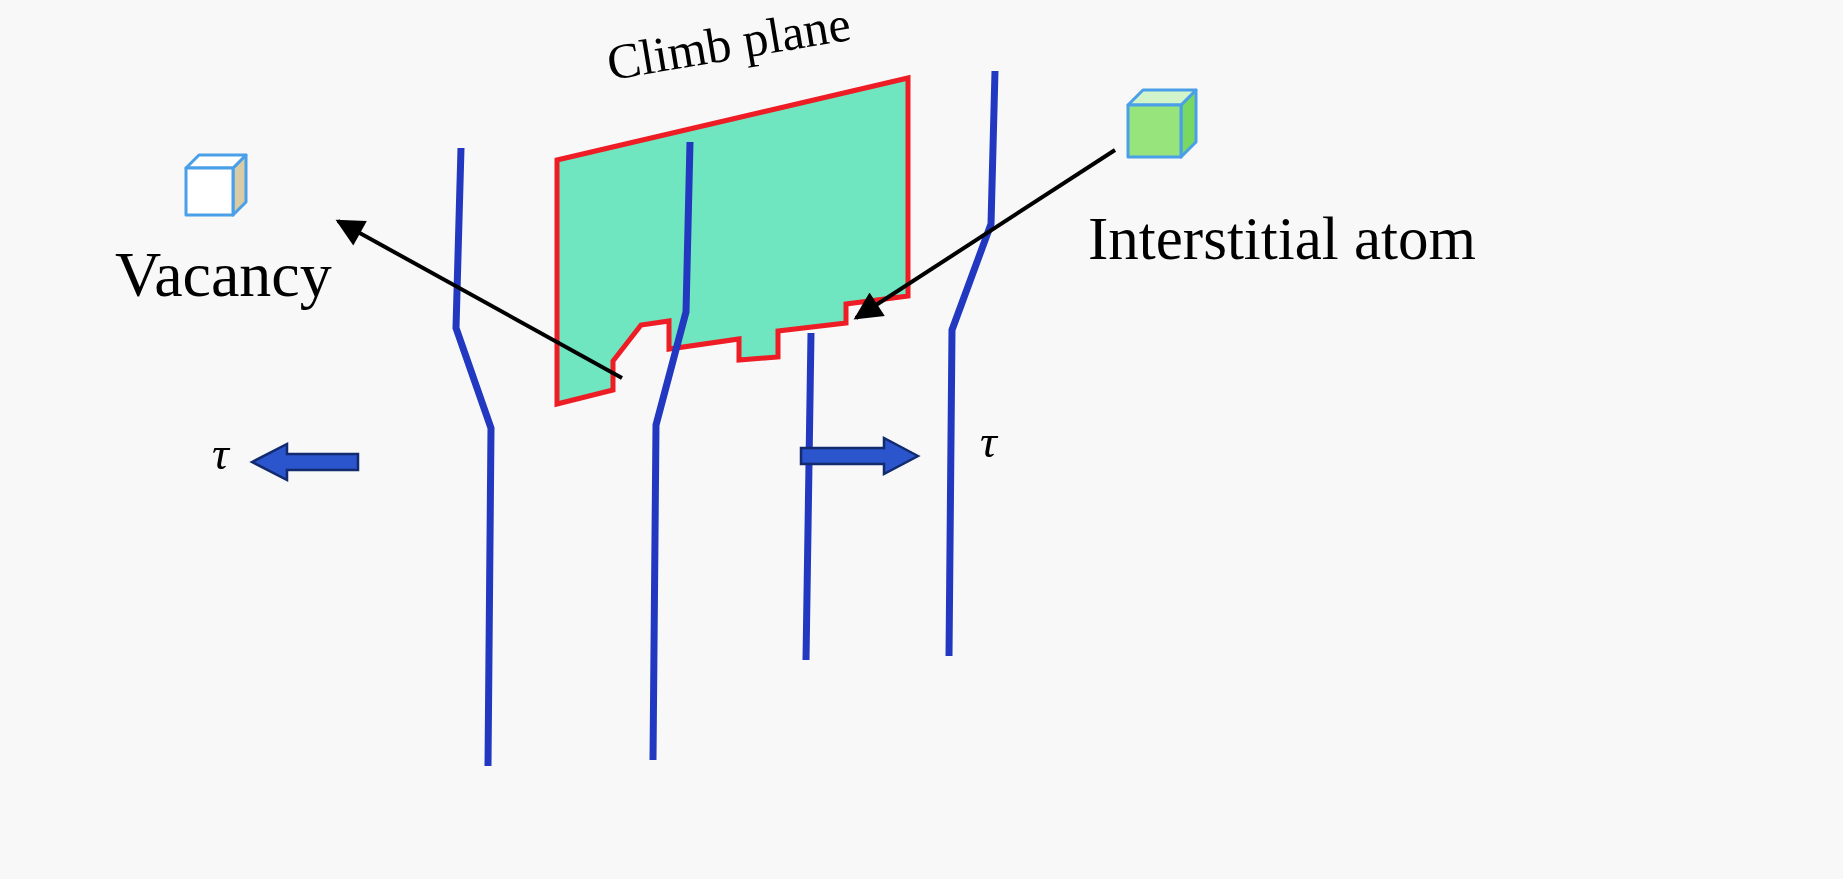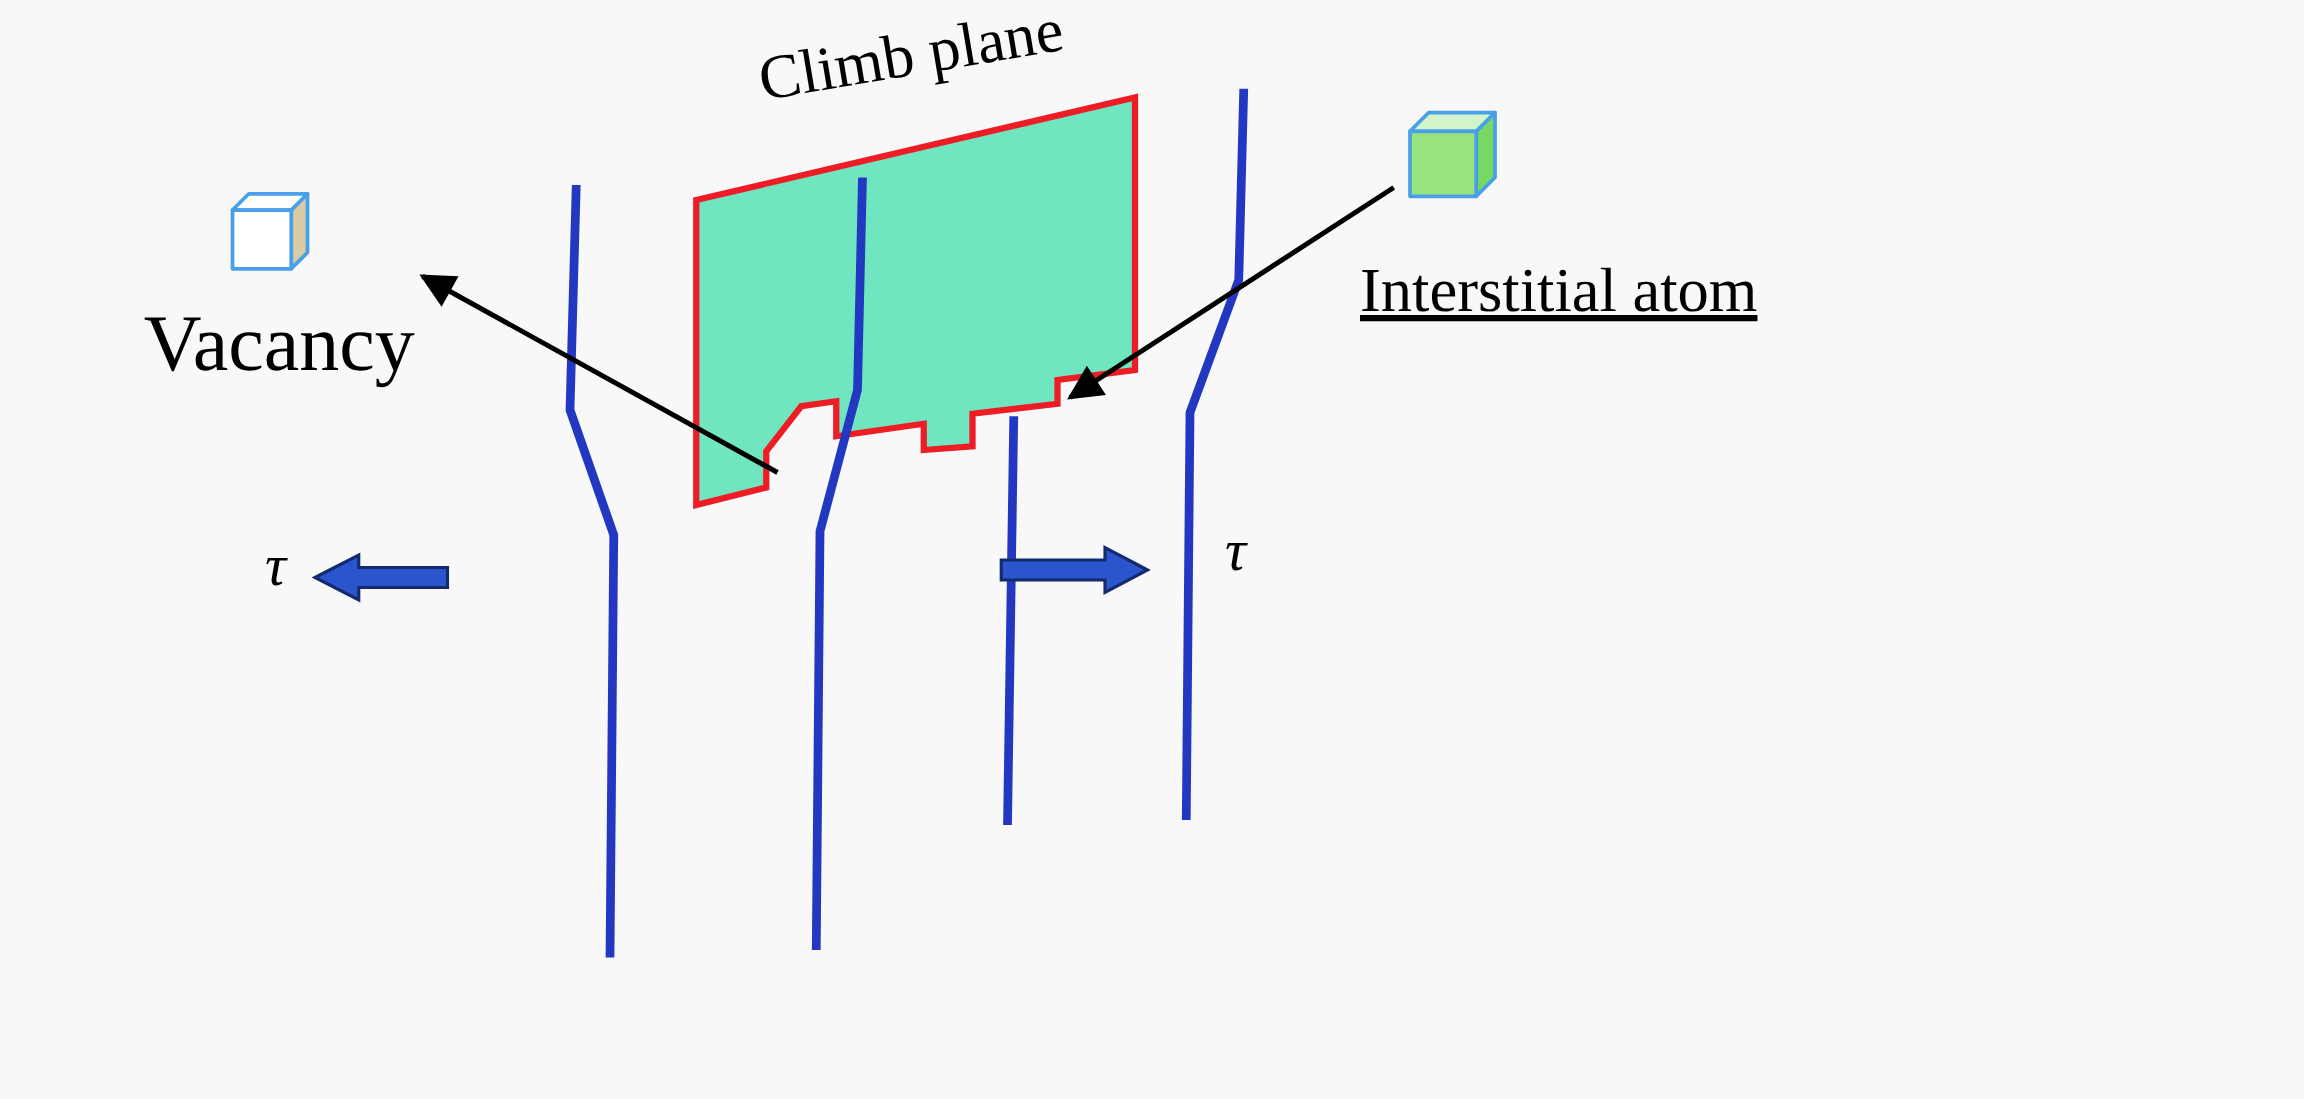--- a/index.html
+++ b/index.html
@@ -24,21 +24,21 @@
     line-height: 1.1;
     user-select: none;
   }
   .lbl-climb {
     left: 612px; top: 36px;
     font-size: 50px;
     transform: rotate(-9.5deg);
     transform-origin: left bottom;
   }
   .lbl-vacancy   { left: 115px;  top: 240px; font-size: 64px; }
-  .lbl-interst   { left: 1088px; top: 205px; font-size: 50px; text-decoration: underline; }
+  .lbl-interst   { left: 1088px; top: 205px; font-size: 61px; }
   .lbl-tau       { font-size: 47px; font-style: italic; }
   .lbl-tau-left  { left: 212px; top: 428px; }
   .lbl-tau-right { left: 980px; top: 416px; }
 </style>
 </head>
 <body>
 
 <div class="canvas">
 
   <svg class="diagram-svg" viewBox="0 0 1843 879" xmlns="http://www.w3.org/2000/svg">

